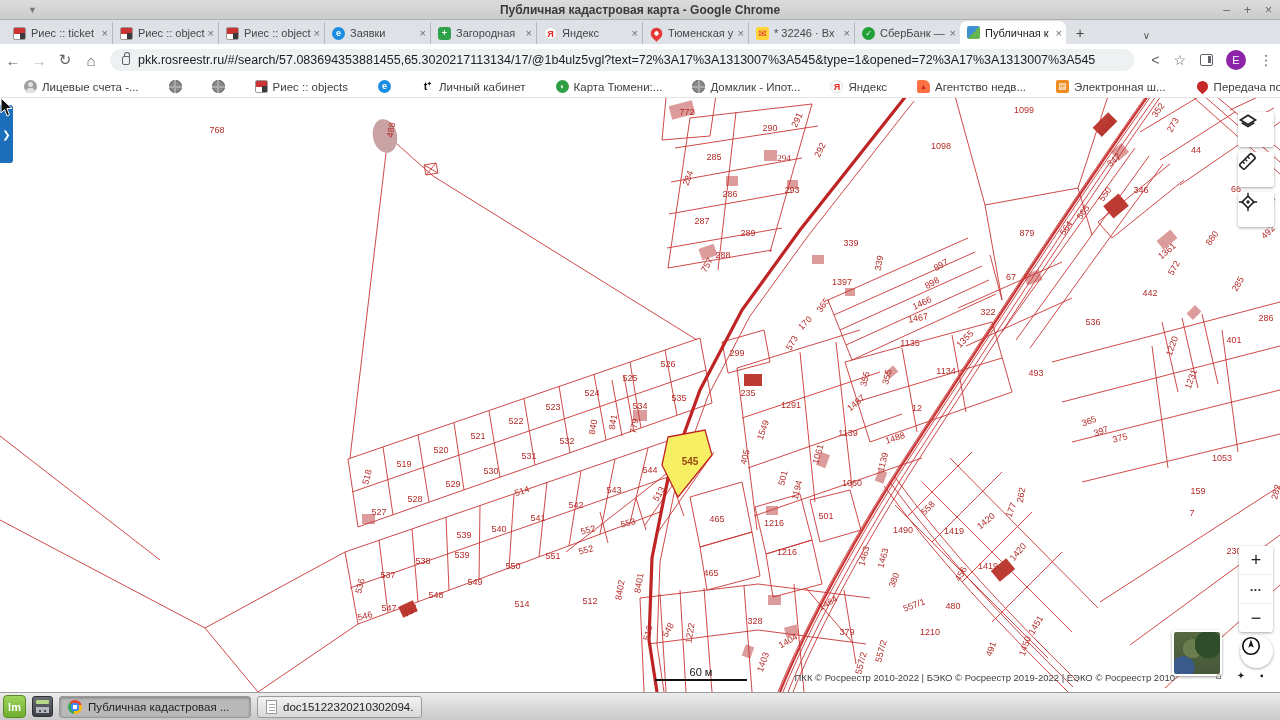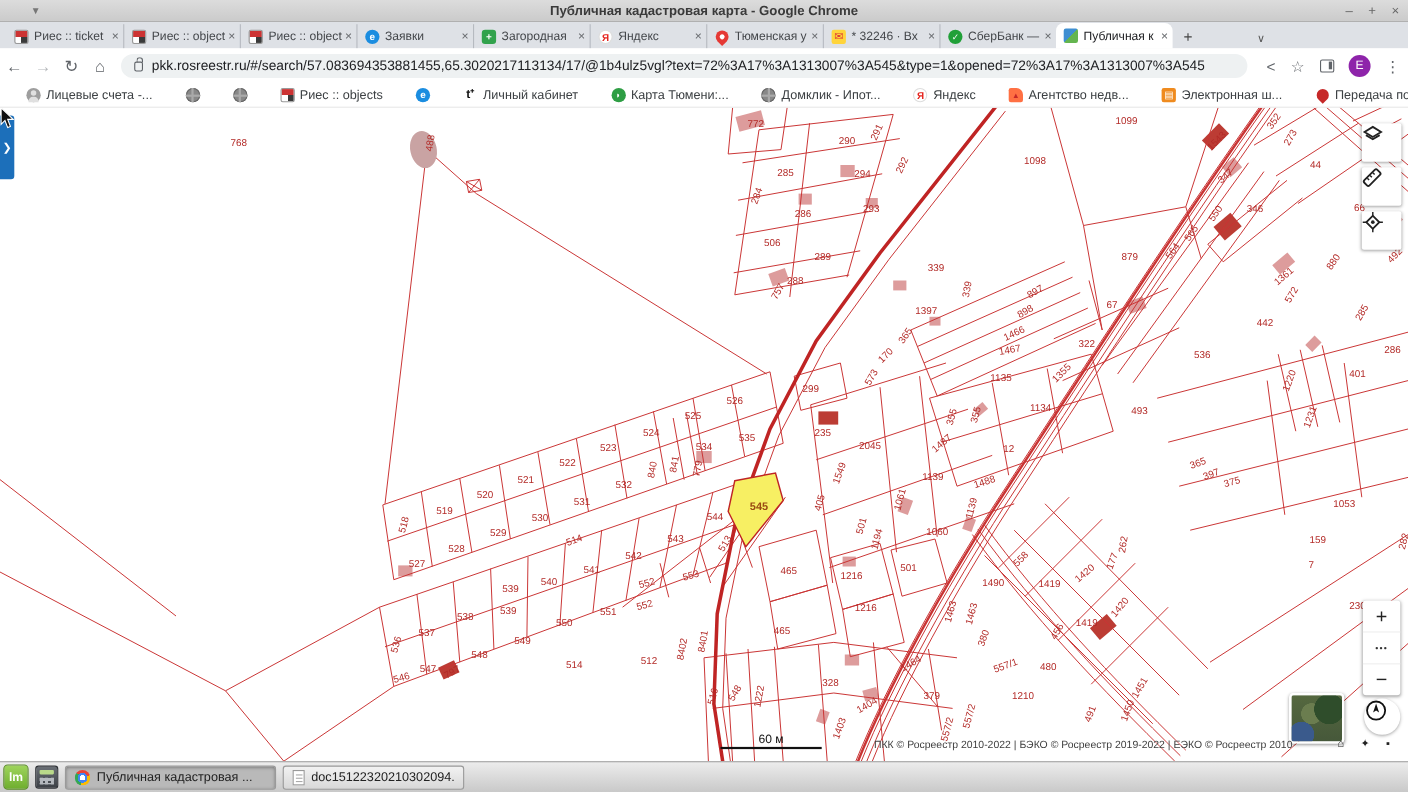--- a/index.html
+++ b/index.html
@@ -371,33 +371,33 @@
       <ellipse cx="385" cy="136" rx="12" ry="17" transform="rotate(-12 385 136)" fill="#c9a3a3"></ellipse>
 
       <polygon points="668,437 705,430 712,455 678,497 662,465" fill="#f7ef63" stroke="#bf2424" stroke-width="1.3"></polygon>
     </svg>
     <div id="labels">
         <span class="plabel" style="left: 217px; top: 130px; transform: translate(-50%, -50%) rotate(0deg);">768</span>
         <span class="plabel" style="left: 391px; top: 130px; transform: translate(-50%, -50%) rotate(-80deg);">488</span>
         <span class="plabel" style="left: 687px; top: 112px; transform: translate(-50%, -50%) rotate(0deg);">772</span>
         <span class="plabel" style="left: 770px; top: 128px; transform: translate(-50%, -50%) rotate(0deg);">290</span>
         <span class="plabel" style="left: 797px; top: 120px; transform: translate(-50%, -50%) rotate(-65deg);">291</span>
-        <span class="plabel" style="left: 784px; top: 158px; transform: translate(-50%, -50%) rotate(0deg);">294</span>
+        <span class="plabel" style="left: 784px; top: 158px; transform: translate(-50%, -50%) rotate(0deg); font-family: Liberation Serif, serif;">294</span>
         <span class="plabel" style="left: 820px; top: 150px; transform: translate(-50%, -50%) rotate(-65deg);">292</span>
         <span class="plabel" style="left: 714px; top: 157px; transform: translate(-50%, -50%) rotate(0deg);">285</span>
         <span class="plabel" style="left: 688px; top: 178px; transform: translate(-50%, -50%) rotate(-70deg);">284</span>
         <span class="plabel" style="left: 730px; top: 194px; transform: translate(-50%, -50%) rotate(0deg);">286</span>
         <span class="plabel" style="left: 792px; top: 190px; transform: translate(-50%, -50%) rotate(0deg);">293</span>
-        <span class="plabel" style="left: 702px; top: 221px; transform: translate(-50%, -50%) rotate(0deg);">506</span>
+        <span class="plabel" style="left: 702px; top: 221px; transform: translate(-50%, -50%) rotate(0deg);">287</span>
         <span class="plabel" style="left: 748px; top: 233px; transform: translate(-50%, -50%) rotate(0deg);">289</span>
         <span class="plabel" style="left: 695px; top: 255px; transform: translate(-50%, -50%) rotate(0deg); margin-left: 28px;">288</span>
         <span class="plabel" style="left: 707px; top: 265px; transform: translate(-50%, -50%) rotate(-60deg);">757</span>
         <span class="plabel" style="left: 737px; top: 353px; transform: translate(-50%, -50%) rotate(0deg);">299</span>
         <span class="plabel" style="left: 748px; top: 393px; transform: translate(-50%, -50%) rotate(0deg);">235</span>
-        <span class="plabel" style="left: 791px; top: 405px; transform: translate(-50%, -50%) rotate(0deg);">2045</span>
+        <span class="plabel" style="left: 791px; top: 405px; transform: translate(-50%, -50%) rotate(0deg);">1291</span>
         <span class="plabel" style="left: 763px; top: 430px; transform: translate(-50%, -50%) rotate(-70deg);">1549</span>
         <span class="plabel" style="left: 745px; top: 457px; transform: translate(-50%, -50%) rotate(-75deg);">405</span>
         <span class="plabel" style="left: 783px; top: 478px; transform: translate(-50%, -50%) rotate(-75deg);">501</span>
         <span class="plabel" style="left: 797px; top: 490px; transform: translate(-50%, -50%) rotate(-75deg);">1194</span>
         <span class="plabel" style="left: 818px; top: 454px; transform: translate(-50%, -50%) rotate(-75deg);">1061</span>
         <span class="plabel" style="left: 848px; top: 433px; transform: translate(-50%, -50%) rotate(0deg);">1139</span>
         <span class="plabel" style="left: 883px; top: 462px; transform: translate(-50%, -50%) rotate(-75deg);">1139</span>
         <span class="plabel" style="left: 852px; top: 483px; transform: translate(-50%, -50%) rotate(0deg);">1060</span>
         <span class="plabel" style="left: 895px; top: 438px; transform: translate(-50%, -50%) rotate(-18deg);">1488</span>
         <span class="plabel" style="left: 856px; top: 403px; transform: translate(-50%, -50%) rotate(-40deg);">1487</span>

